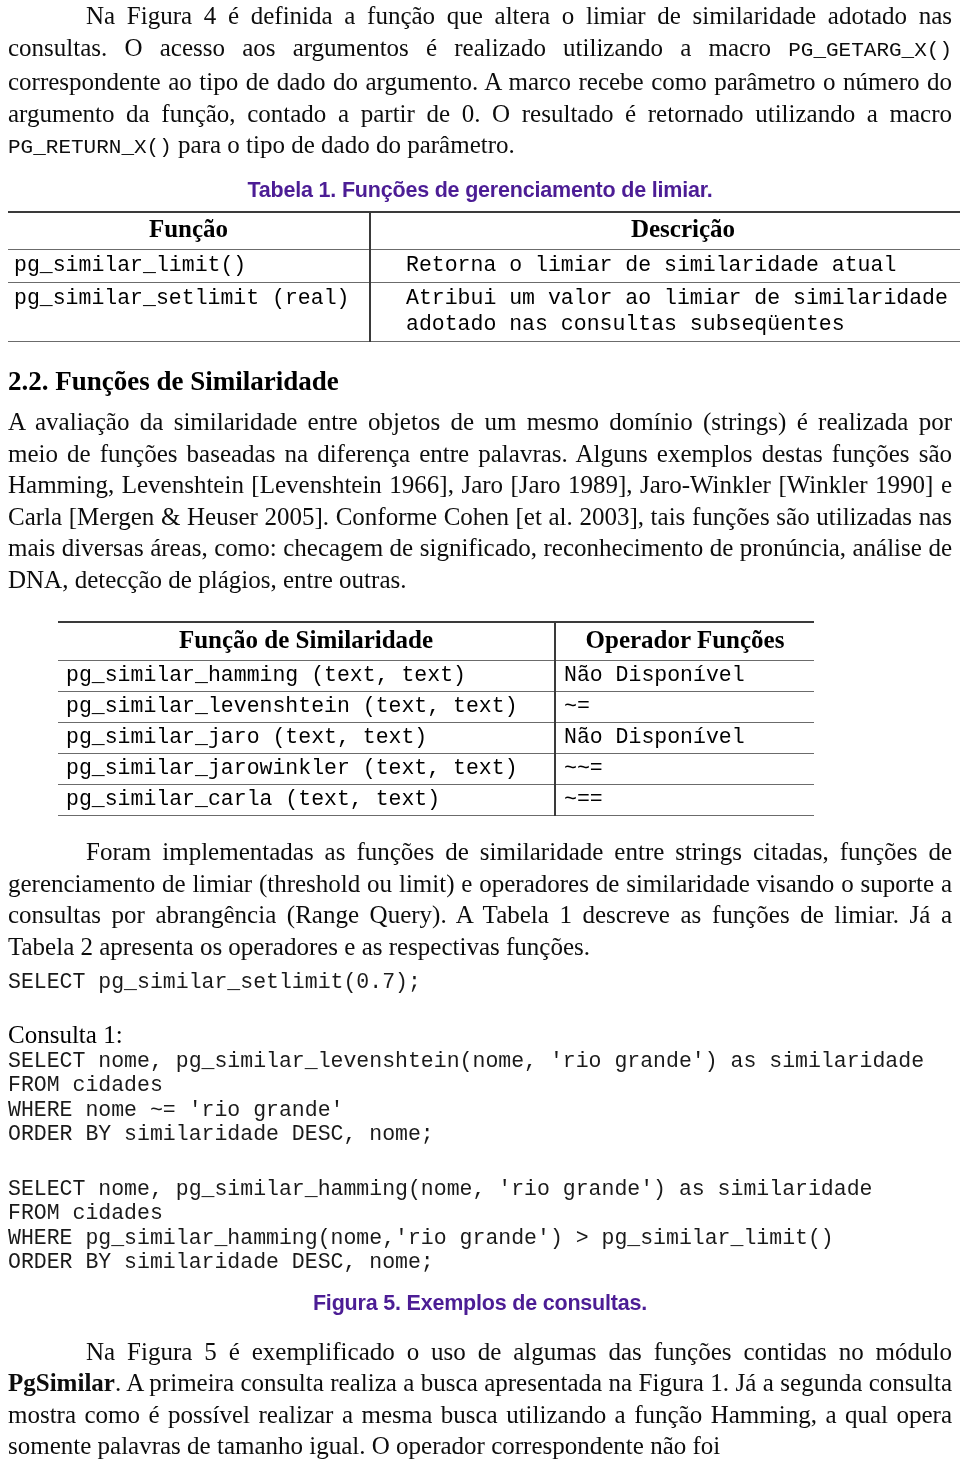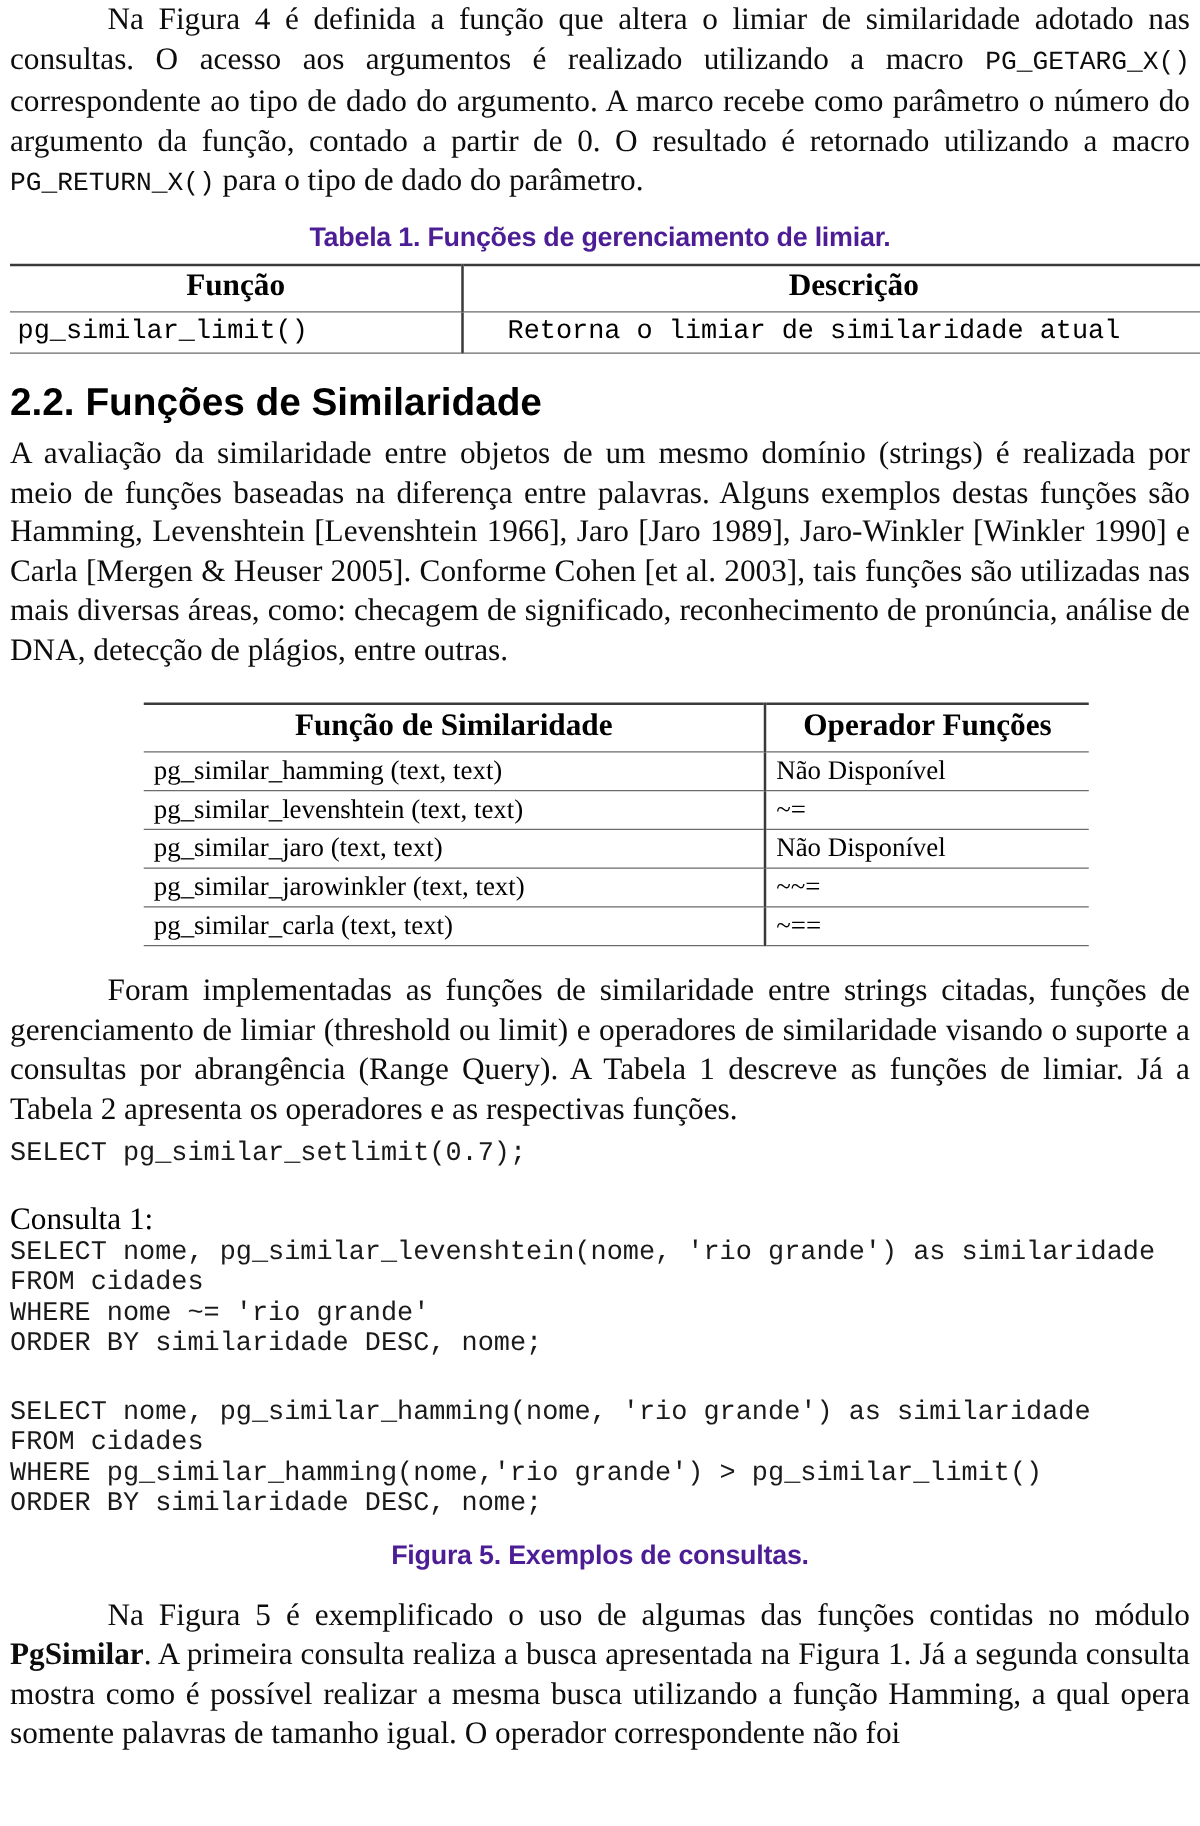--- a/index.html
+++ b/index.html
@@ -44,22 +44,22 @@
     font-size: 21.5px;
     font-weight: bold;
     text-align: center;
     margin: 0;
     padding: 0;
     letter-spacing: -0.2px;
     color: #4c1d95;
   }
 
   h2.section-heading {
-    font-family: Liberation Sans, sans-serif;
-    font-size: 31px;
+    font-family: Liberation Serif, serif;
+    font-size: 27px;
     font-weight: bold;
     margin: 0 0 0 8px;
     padding: 0;
     line-height: 30px;
   }
 
   
   table.doc-table {
     border-collapse: collapse;
     font-family: "Liberation Mono", "DejaVu Mono", monospace;
@@ -91,34 +91,34 @@
     font-size: 21.5px;
     line-height: 25.5px;
     padding: 3px 0 4px 6px;
     white-space: pre-wrap;
   }
   #table1 .vdiv { border-left: 2px solid #3a3a3a; padding-left: 35px; }
 
   
   #table2 {
     width: 756px;
-    margin-left: 115px;
+    margin-left: 58px;
     table-layout: fixed;
   }
   #table2 .col-fn { width: 497px; }
   #table2 .hdr {
     font-family: "Liberation Serif", "DejaVu Serif", serif;
     font-size: 25px;
     text-align: center;
     height: 35px;
     line-height: 33px;
     padding-bottom: 2px;
   }
   #table2 .cell {
-    font-family: Liberation Serif, serif;
+    font-family: Liberation Mono, monospace;
     font-size: 21.5px;
     line-height: 25px;
     padding: 2px 0 3px 8px;
     white-space: pre;
   }
   #table2 .vdiv { border-left: 2px solid #3a3a3a; }
 
   pre.code-block {
     font-family: "Liberation Mono", "DejaVu Sans Mono", monospace;
     font-size: 21.5px;
@@ -165,20 +165,25 @@
       <tr class="rule-thick">
         <th class="hdr">Função</th>
         <th class="hdr vdiv">Descrição</th>
       </tr>
     </thead>
     <tbody>
       <tr class="rule-thin">
         <td class="cell">pg_similar_limit()</td>
         <td class="cell vdiv">Retorna o limiar de similaridade atual</td>
       </tr>
+      <tr class="rule-thin">
+        <td class="cell">pg_similar_setlimit (real)</td>
+        <td class="cell vdiv">Atribui um valor ao limiar de similaridade
+adotado nas consultas subseqüentes</td>
+      </tr>
       <tr>
         <td class="rule-thin" style="height:6px"></td>
         <td class="rule-thin" style="height:6px"></td>
       </tr>
     </tbody>
   </table>
 
   <div class="sp-18"></div>
 
   <h2 class="section-heading">2.2. Funções de Similaridade</h2>

